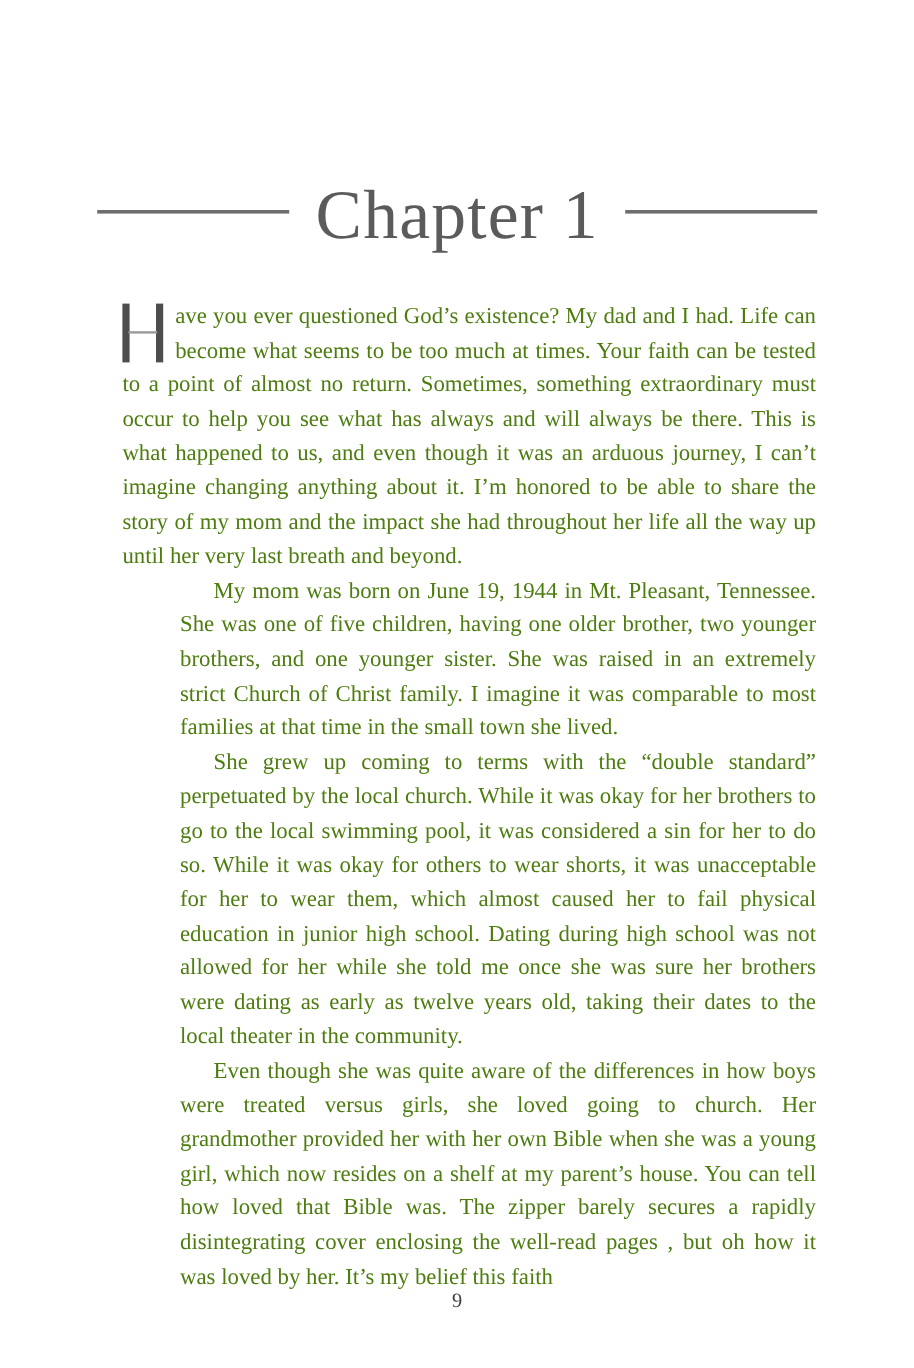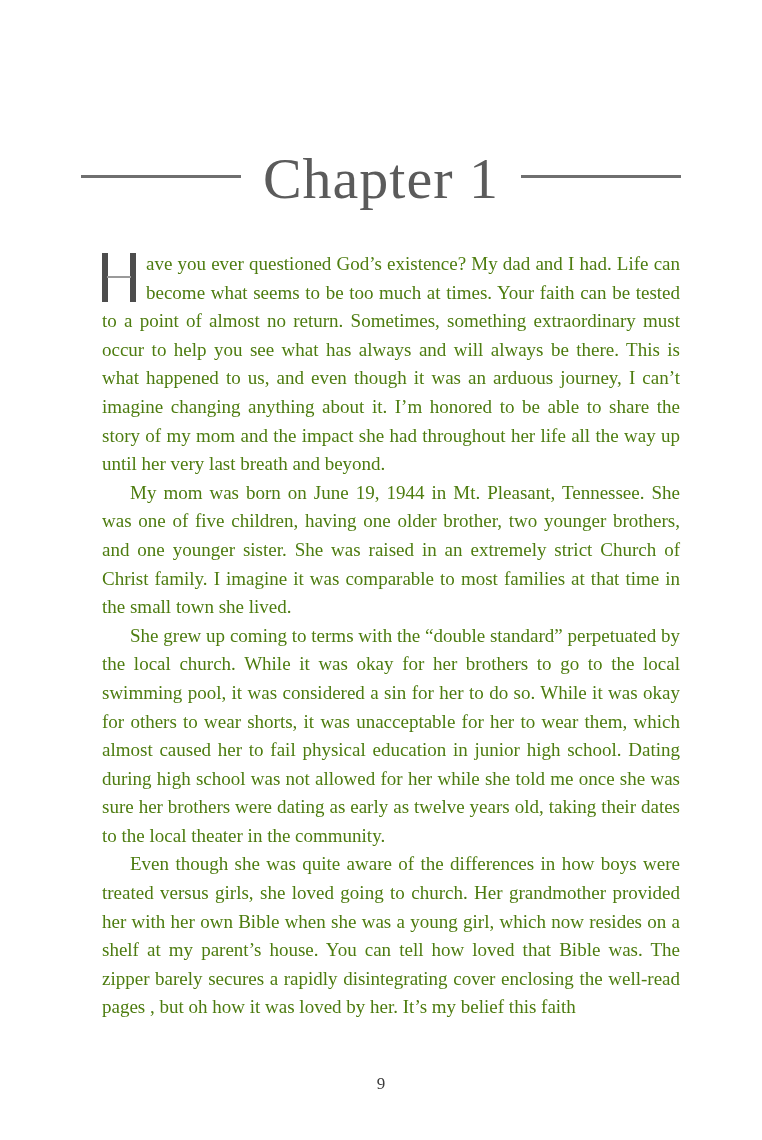--- a/index.html
+++ b/index.html
@@ -47,20 +47,21 @@
     font-size: 19px;
     line-height: 28.6px;
     text-align: justify;
     color: #4d7c0f;
   }
   .body-text p {
     margin: 0;
   }
   .body-text p.indent {
     text-indent: 28px;
+    margin-left: 48px;
   }
 
   
   .dropcap {
     float: left;
     position: relative;
     width: 34px;
     height: 49px;
     margin: 3px 10px 2px 0;
   }

